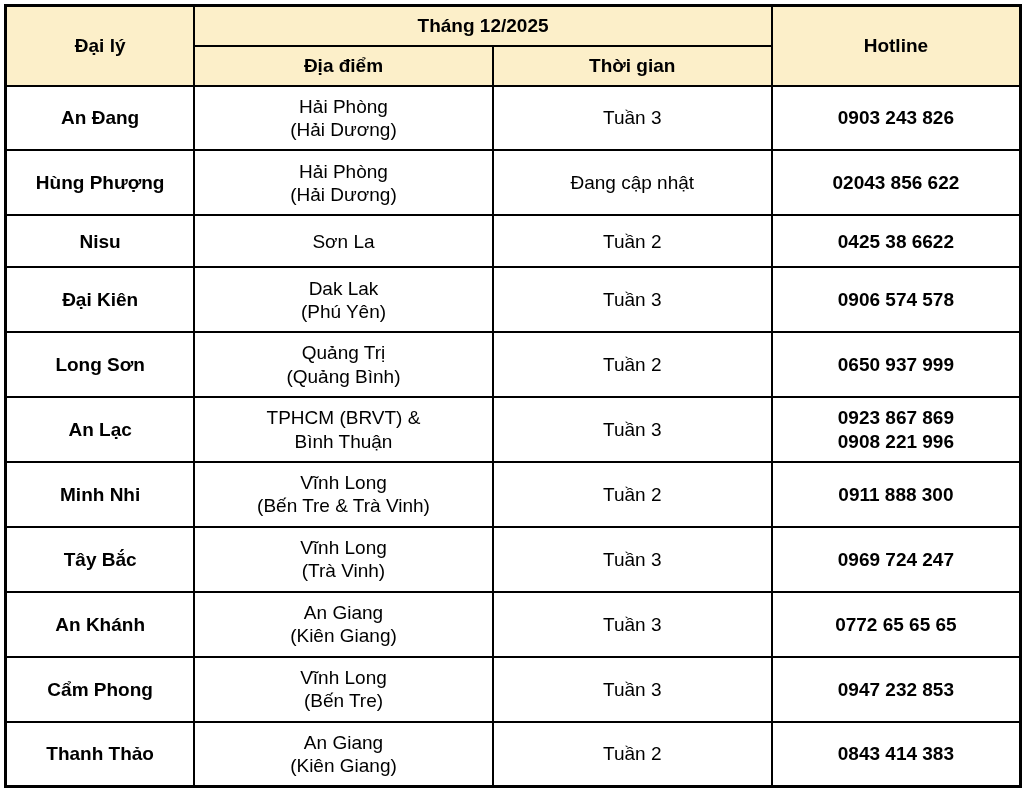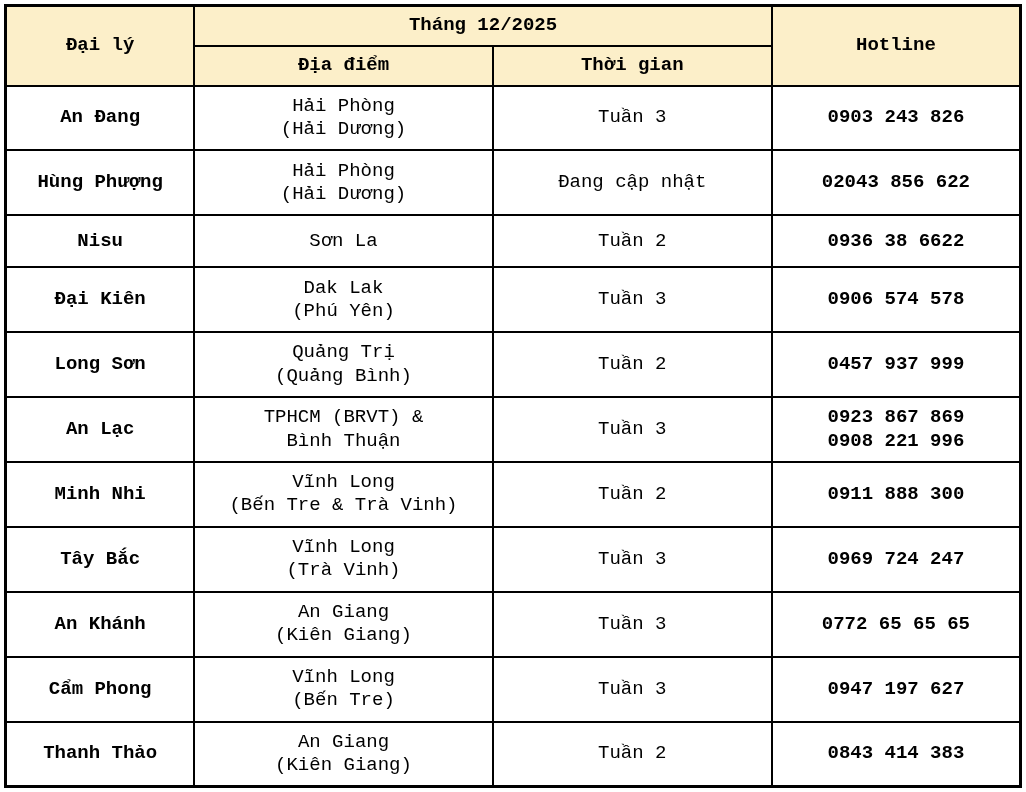--- a/index.html
+++ b/index.html
@@ -31,21 +31,20 @@
   table.schedule th,
   table.schedule td {
     border: 2px solid var(--border-color);
     text-align: center;
     vertical-align: middle;
     font-size: 19px;
     line-height: 1.22;
     padding: 5px 8px;
     white-space: pre-line; 
     overflow: hidden;
-    font-family: Liberation Mono, monospace;
   }
   table.schedule { border: 3px solid var(--border-color); }
   thead th {
     background: var(--header-bg);
     font-weight: bold;
     height: 40px;
   }
   tbody td { height: 60px; background: #FFFFFF; }
   tbody tr.short td { height: 48px; }
   .col-agency  { width: 18.6%; }
@@ -90,35 +89,35 @@
         <td class="agency-cell">Hùng Phượng</td>
         <td class="location-cell">Hải Phòng
 (Hải Dương)</td>
         <td class="time-cell">Đang cập nhật</td>
         <td class="hotline-cell">02043 856 622</td>
       </tr>
       <tr class="short">
         <td class="agency-cell">Nisu</td>
         <td class="location-cell">Sơn La</td>
         <td class="time-cell">Tuần 2</td>
-        <td class="hotline-cell">0936 38 6622</td>
+        <td class="hotline-cell">0425 38 6622</td>
       </tr>
       <tr>
         <td class="agency-cell">Đại Kiên</td>
         <td class="location-cell">Dak Lak
 (Phú Yên)</td>
         <td class="time-cell">Tuần 3</td>
         <td class="hotline-cell">0906 574 578</td>
       </tr>
       <tr>
         <td class="agency-cell">Long Sơn</td>
         <td class="location-cell">Quảng Trị
 (Quảng Bình)</td>
         <td class="time-cell">Tuần 2</td>
-        <td class="hotline-cell">0457 937 999</td>
+        <td class="hotline-cell">0650 937 999</td>
       </tr>
       <tr>
         <td class="agency-cell">An Lạc</td>
         <td class="location-cell">TPHCM (BRVT) &amp;
 Bình Thuận</td>
         <td class="time-cell">Tuần 3</td>
         <td class="hotline-cell">0923 867 869
 0908 221 996</td>
       </tr>
       <tr>
@@ -140,21 +139,21 @@
         <td class="location-cell">An Giang
 (Kiên Giang)</td>
         <td class="time-cell">Tuần 3</td>
         <td class="hotline-cell">0772 65 65 65</td>
       </tr>
       <tr>
         <td class="agency-cell">Cẩm Phong</td>
         <td class="location-cell">Vĩnh Long
 (Bến Tre)</td>
         <td class="time-cell">Tuần 3</td>
-        <td class="hotline-cell">0947 197 627</td>
+        <td class="hotline-cell">0947 232 853</td>
       </tr>
       <tr>
         <td class="agency-cell">Thanh Thảo</td>
         <td class="location-cell">An Giang
 (Kiên Giang)</td>
         <td class="time-cell">Tuần 2</td>
         <td class="hotline-cell">0843 414 383</td>
       </tr>
     </tbody>
   </table>

